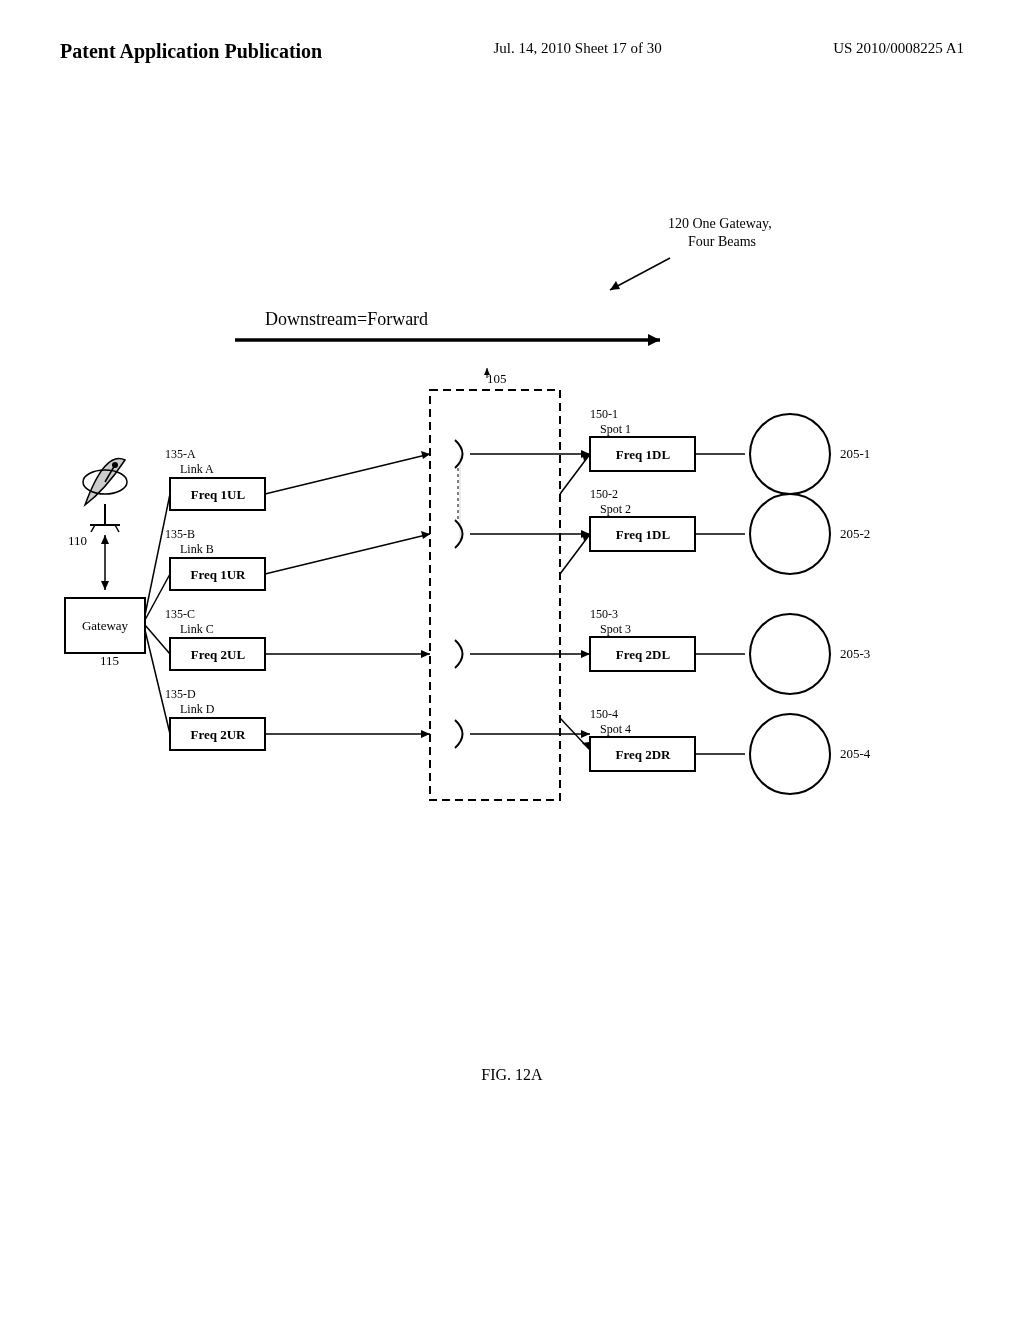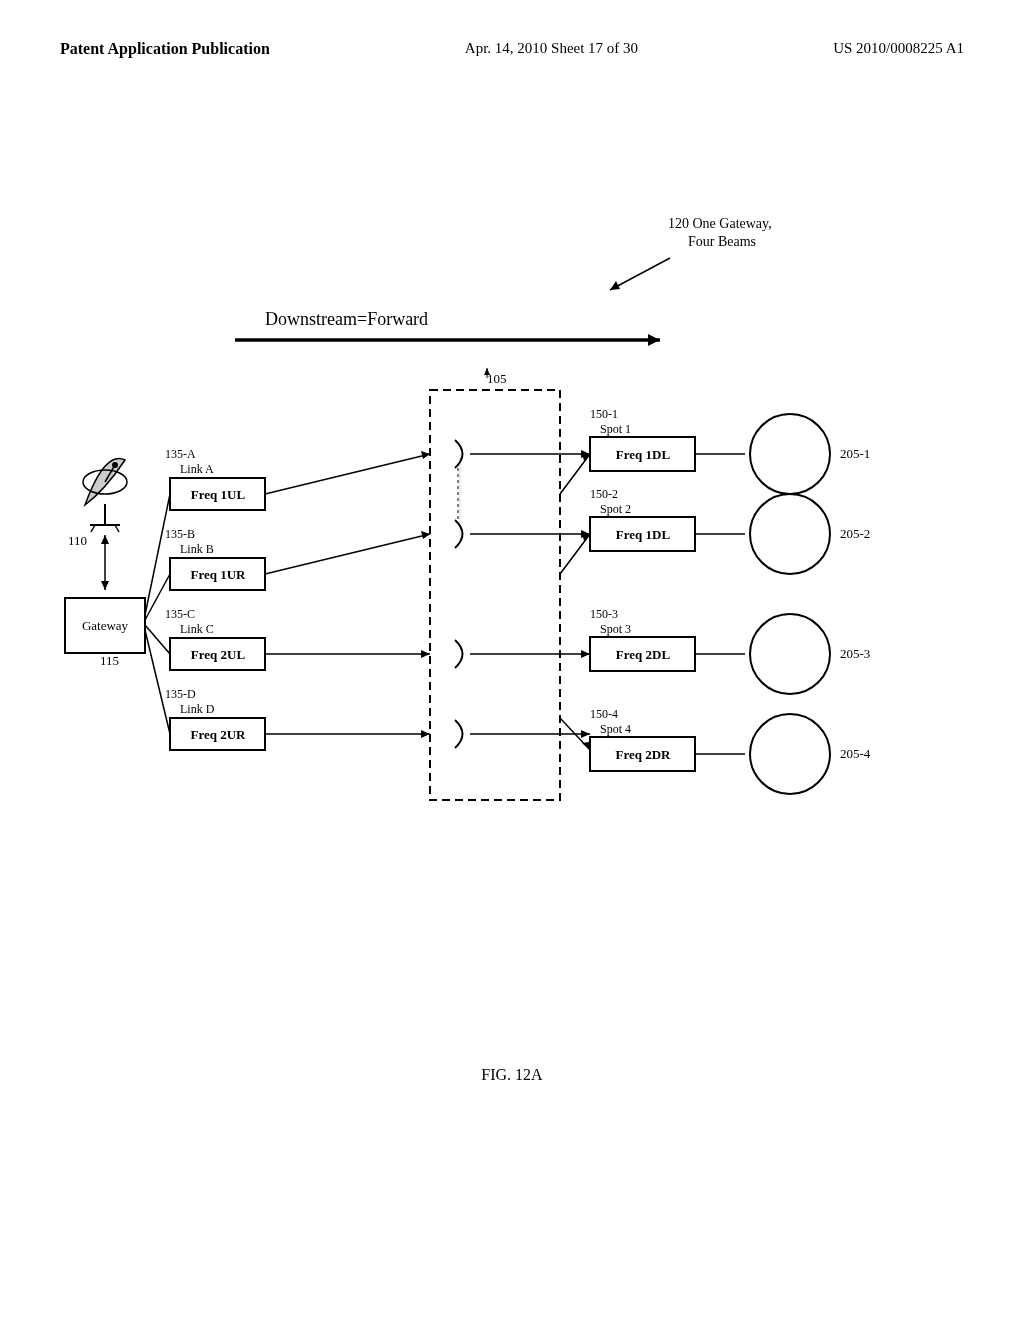--- a/index.html
+++ b/index.html
@@ -19,21 +19,21 @@
     }
     .header {
       display: flex;
       justify-content: space-between;
       align-items: flex-start;
       padding: 40px 60px 0 60px;
       font-size: 15px;
     }
     .header-left {
       font-weight: bold;
-      font-size: 16px;
+      font-size: 20px;
     }
     .header-center {
       font-size: 15px;
       text-align: center;
     }
     .header-right {
       font-size: 15px;
       font-weight: normal;
     }
 
@@ -46,21 +46,21 @@
       height: 100%;
     }
   </style>
 </head>
 <body>
 
 <div class="page">
 
   <div class="header">
     <div class="header-left">Patent Application Publication</div>
-    <div class="header-center">Apr. 14, 2010  Sheet 17 of 30</div>
+    <div class="header-center">Jul. 14, 2010  Sheet 17 of 30</div>
     <div class="header-right">US 2010/0008225 A1</div>
   </div>
 
   <svg class="svg-diagram" viewBox="0 0 1024 1320" xmlns="http://www.w3.org/2000/svg" style="position:absolute;top:0;left:0;width:1024px;height:1320px;">
 
     <text x="668" y="228" font-family="Times New Roman" font-size="14" fill="#000">120 One Gateway,</text>
     <text x="688" y="246" font-family="Times New Roman" font-size="14" fill="#000">Four Beams</text>
 
     <line x1="670" y1="258" x2="610" y2="290" stroke="#000" stroke-width="1.5"></line>
     <polygon points="610,290 616,281 620,289" fill="#000"></polygon>

